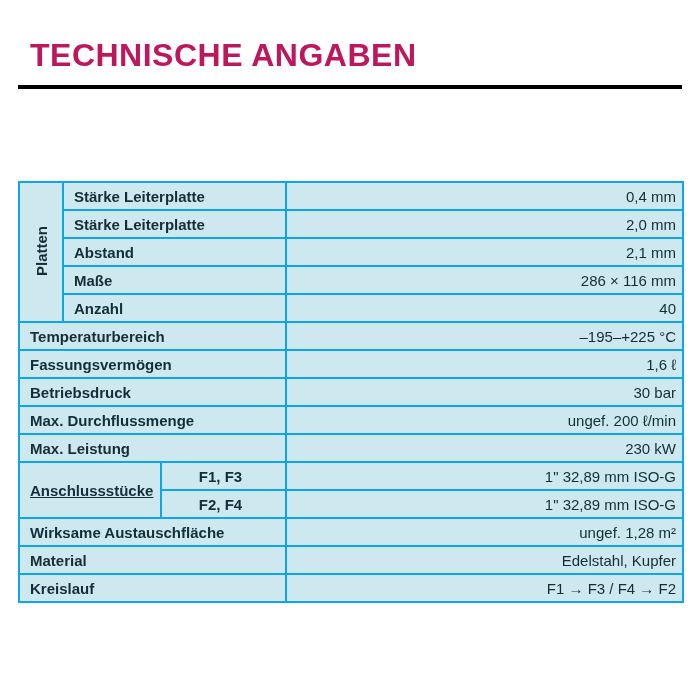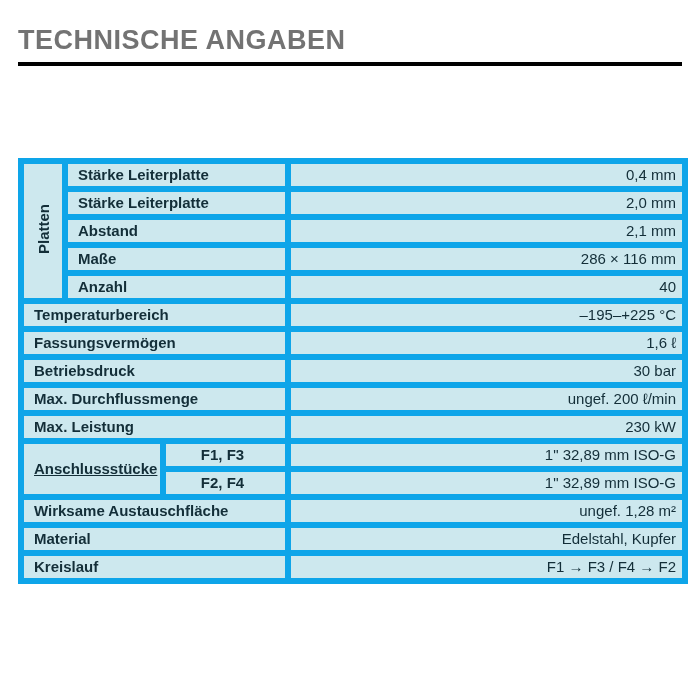--- a/index.html
+++ b/index.html
@@ -9,42 +9,42 @@
     font-family: "Liberation Sans", sans-serif;
   }
   .page {
     width: 700px;
     height: 700px;
     box-sizing: border-box;
     padding: 26px 18px 0 18px;
     background: #ffffff;
   }
   h1.title {
-    margin: 0;
-    font-size: 27px;
+    margin: 12px;
+    font-size: 32px;
     font-weight: 800;
     letter-spacing: 0.5px;
-    color: #737373;
+    color: #be185d;
     line-height: 1.1;
     font-family: "Liberation Sans", sans-serif;
   }
   .title-rule {
     width: 664px;
     height: 4px;
     background: #000000;
     margin-top: 6px;
   }
   table.spec {
     border-collapse: collapse;
     table-layout: fixed;
     width: 664px;
     margin-top: 92px;
   }
   table.spec td {
-    border: 6px solid #0ea5e9;
+    border: 2px solid #0ea5e9;
     background: #cde8ee;
     height: 28px;
     font-size: 15px;
     color: #132e38;
     box-sizing: border-box;
     vertical-align: middle;
   }
   td.lbl {
     font-weight: bold;
     text-align: left;

